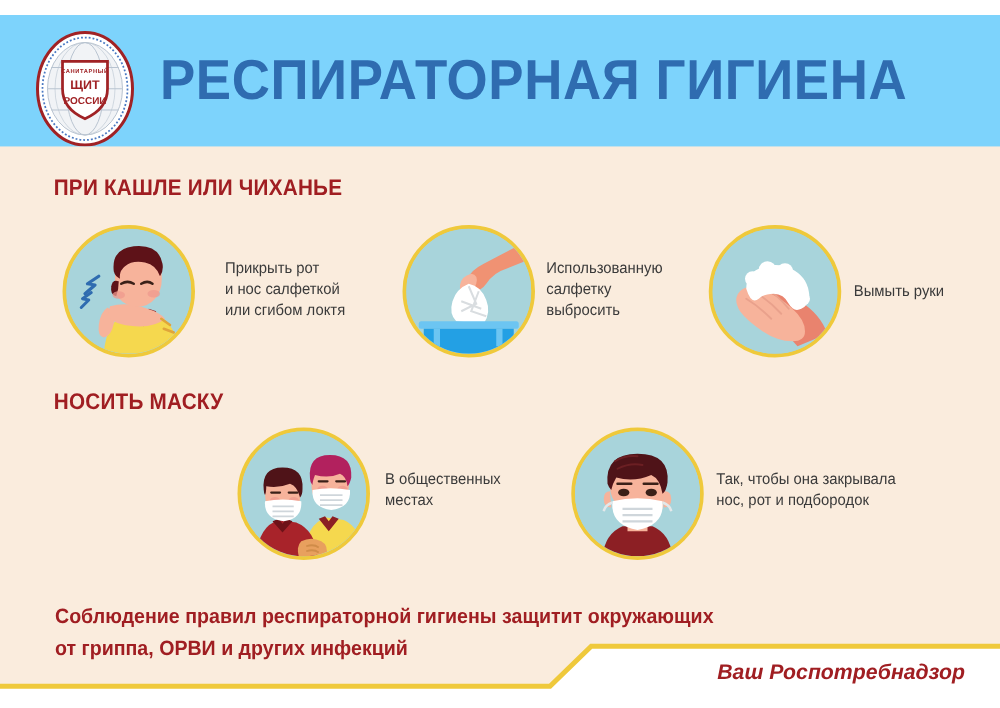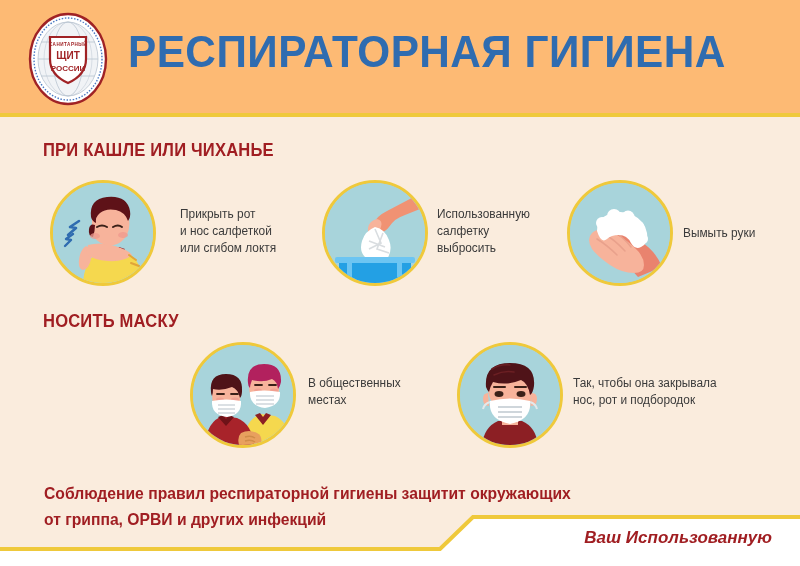--- a/index.html
+++ b/index.html
@@ -11,23 +11,23 @@
     width: 800px;
     height: 566px;
     font-family: "Liberation Sans", sans-serif;
     overflow: hidden;
     position: relative;
   }
 
   
   #header {
     position: absolute;
-    left: 0; top: 0;
+    left: 0; top: 12px;
     width: 800px; height: 117px;
-    background: #fdba74;
+    background: #7dd3fc;
     border-bottom: 4px solid #efc93b;
     box-sizing: border-box;
   }
   #logo {
     position: absolute;
     left: 22px; top: 9px;
     width: 92px; height: 100px;
   }
   #page-title {
     position: absolute;
@@ -272,13 +272,13 @@
     <path d="M30 56 q20 -5 40 0 q2 19 -20 23 q-22 -4 -20 -23 z" fill="#ffffff"></path>
     <path d="M38 62 h24 M38 67 h24 M38 72 h24" stroke="#cfd6db" stroke-width="1.8"></path>
     <path d="M30 57 q-6 2 -7 7 M70 57 q6 2 7 7" stroke="#e3e8ea" stroke-width="2" fill="none"></path>
   </svg>
 </div>
 <div class="caption" id="cap-5">Так, чтобы она закрывала
 нос, рот и подбородок</div>
 
 <div id="conclusion">Соблюдение правил респираторной гигиены защитит окружающих
 от гриппа, ОРВИ и других инфекций</div>
-<div id="signature">Ваш Использованную</div>
+<div id="signature">Ваш Роспотребнадзор</div>
 
 </body></html>

